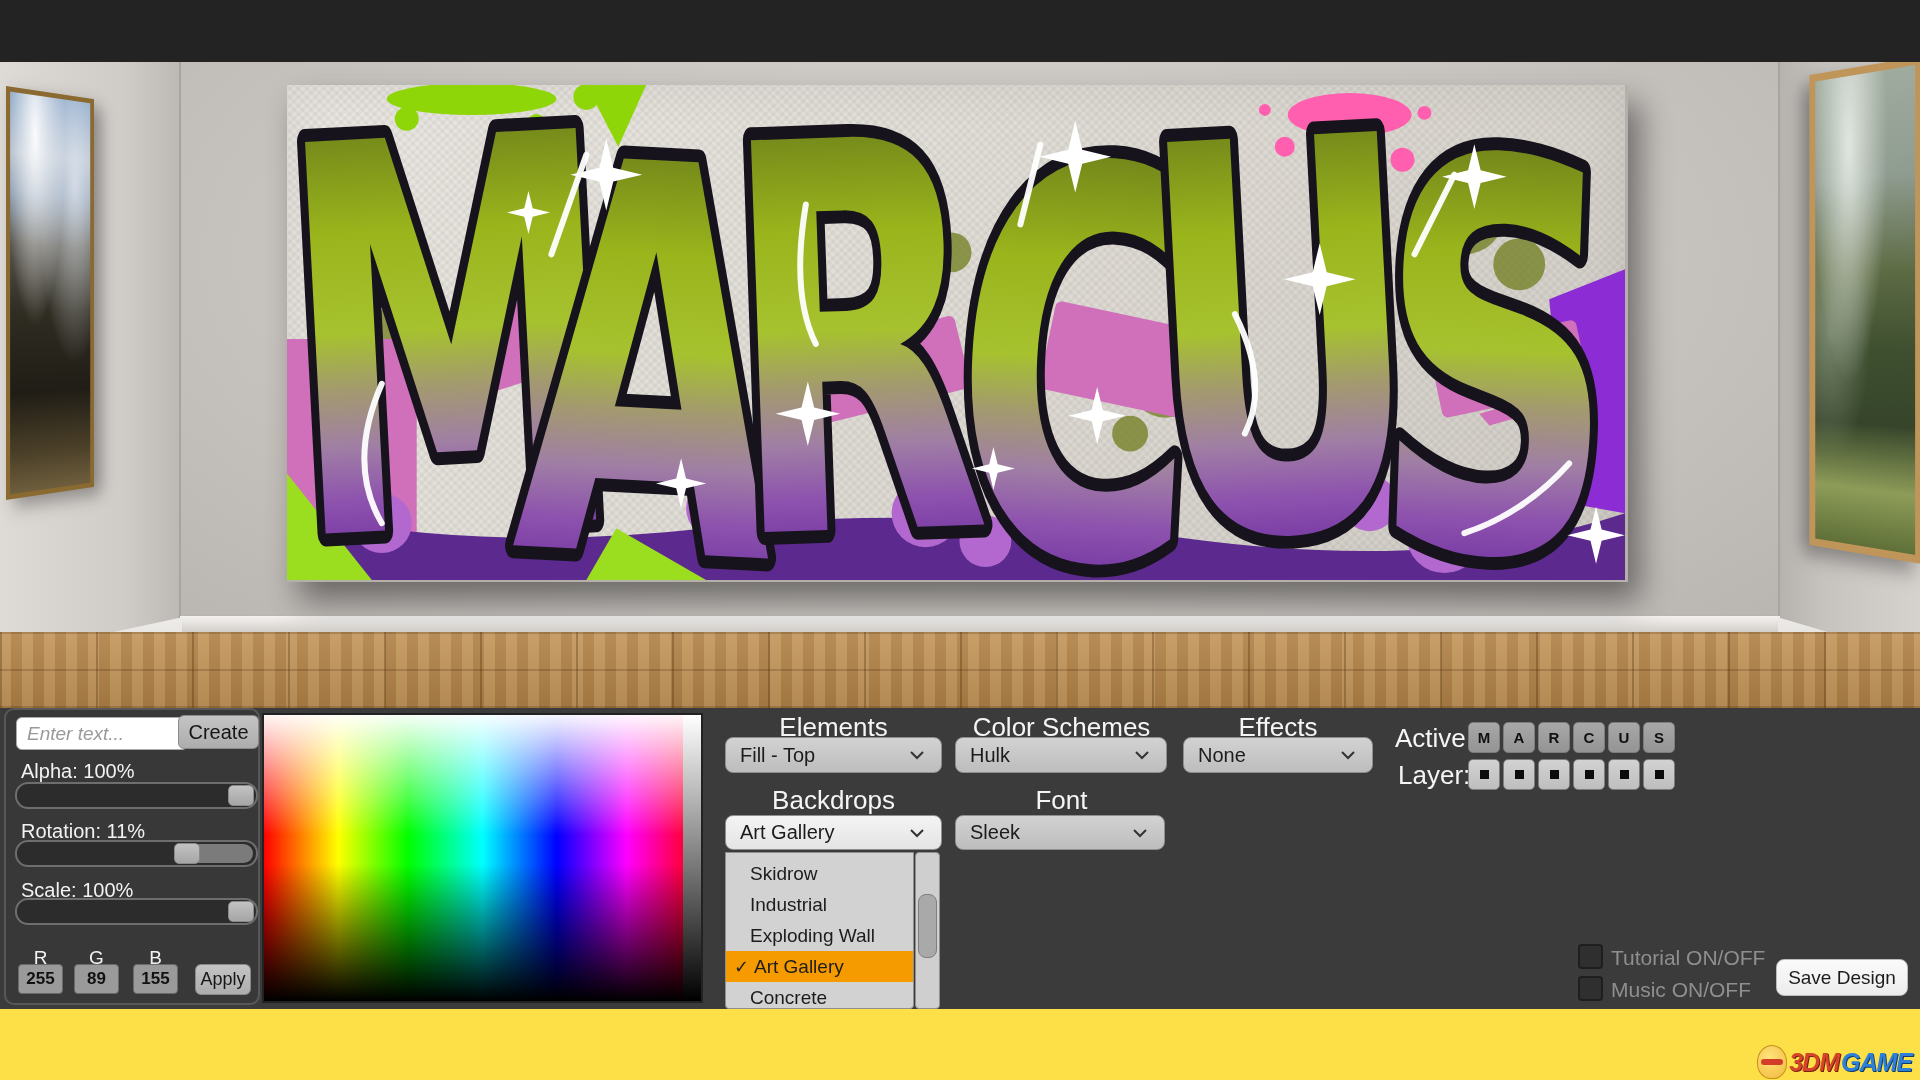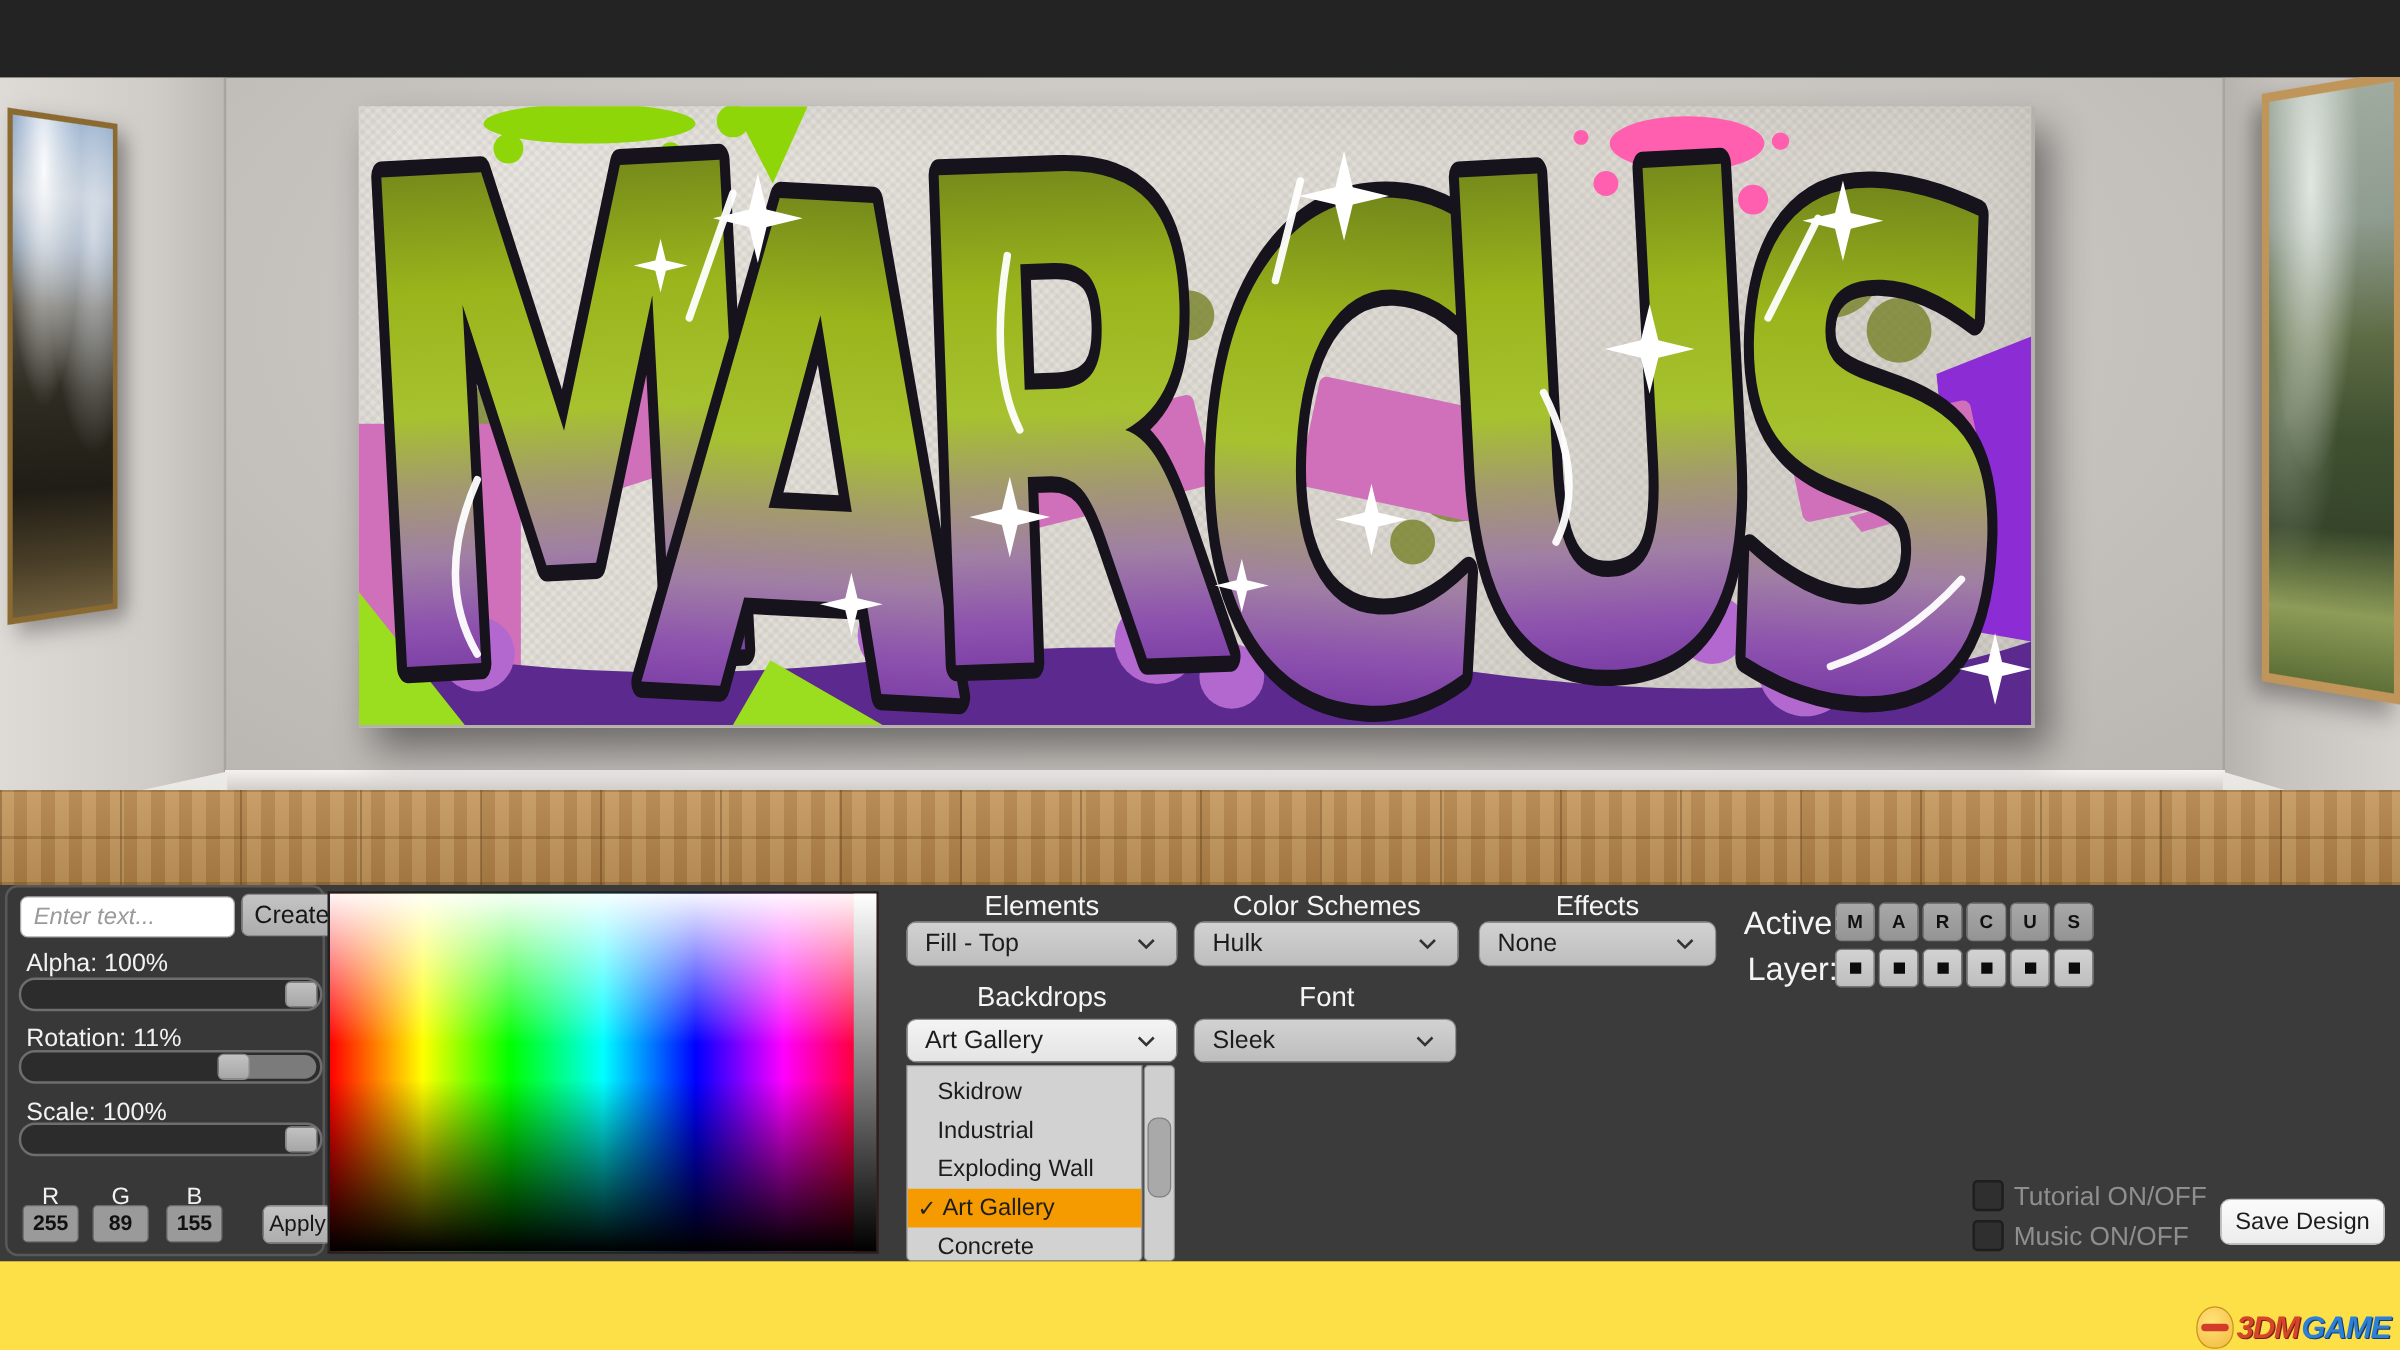--- a/index.html
+++ b/index.html
@@ -65,21 +65,21 @@
   
   .panel { position:absolute; left:0; top:708px; width:1920px; height:301px; background:#3b3b3b; }
   .left-card { position:absolute; left:4px; top:0; width:256px; height:297px;
       background:#383838; border:2px solid #585858; border-radius:10px; }
   .text-input { position:absolute; left:10px; top:7px; width:172px; height:33px;
       background:#fff; border:1px solid #aaa; border-radius:6px; padding:0 10px;
       font-style:italic; font-size:19px; color:#333; font-family:"Liberation Sans",sans-serif; }
   .text-input::placeholder { color:#9a9a9a; }
   .btn { display:flex; align-items:center; justify-content:center;
       background:linear-gradient(#c4c4c4,#adadad); border:1px solid #8a8a8a; border-radius:6px;
-      color:#161616; cursor:pointer;margin-left:15px; }
+      color:#161616; cursor:pointer; }
   .create-btn { position:absolute; left:172px; top:5px; width:81px; height:34px; font-size:20px; }
   .slider-label { position:absolute; left:15px; color:#f2f2f2; font-size:20px; }
   .slider { position:absolute; left:9px; width:243px; height:27px; background:#2c2c2c;
       border:2px solid #6e6e6e; border-radius:13px; }
   .slider .rest { position:absolute; top:2px; bottom:2px; border-radius:10px; background:#7b7b7b; }
   .slider .handle { position:absolute; top:1px; width:26px; height:21px; border-radius:5px;
       background:linear-gradient(#c2c2c2,#a6a6a6); border:1px solid #8a8a8a; }
   .rgb-label { position:absolute; top:237px; width:45px; text-align:center; color:#f2f2f2; font-size:19px; }
   .rgb-box { position:absolute; top:254px; width:45px; height:30px; display:flex; align-items:center;
       justify-content:center; background:#9a9a9a; border:1px solid #6a6a6a; border-radius:4px;
@@ -88,21 +88,21 @@
 
   .color-picker { position:absolute; left:262px; top:5px; width:441px; height:290px;
       border:2px solid #222; }
   .picker-hue { position:absolute; inset:0;
       background:
         linear-gradient(to bottom, rgba(255,255,255,.96) 0%, rgba(255,255,255,0) 42%, rgba(0,0,0,0) 52%, rgba(0,0,0,1) 100%),
         linear-gradient(to right,#f00 0%,#ff0 17%,#0f0 33%,#0ff 50%,#00f 67%,#f0f 83%,#f00 100%); }
   .picker-gray { position:absolute; right:0; top:0; width:18px; height:100%;
       background:linear-gradient(to bottom,#fff,#000); }
 
-  .col-header { position:absolute; color:#f5f5f5; font-size:22px; text-align:center; }
+  .col-header { position:absolute; color:#f5f5f5; font-size:26px; text-align:center; }
   .select { position:absolute; height:36px; background:linear-gradient(#d2d2d2,#bdbdbd);
       border:1px solid #8f8f8f; border-radius:8px; display:flex; align-items:center;
       padding:0 16px 0 14px; color:#1c1c1c; font-size:20px; cursor:pointer; }
   .select .sel-text { flex:1; white-space:nowrap; overflow:hidden; }
   .select.light { background:linear-gradient(#f4f4f4,#e4e4e4); }
   .chev { flex:0 0 auto; margin-left:6px; }
 
   .menu { position:absolute; left:725px; top:144px; width:189px; height:157px; overflow:hidden;
       background:#d2d2d2; border:1px solid #8f8f8f; border-radius:0 0 4px 4px; padding-top:5px; }
   .menu-item { height:31px; display:flex; align-items:center; padding-left:24px;

